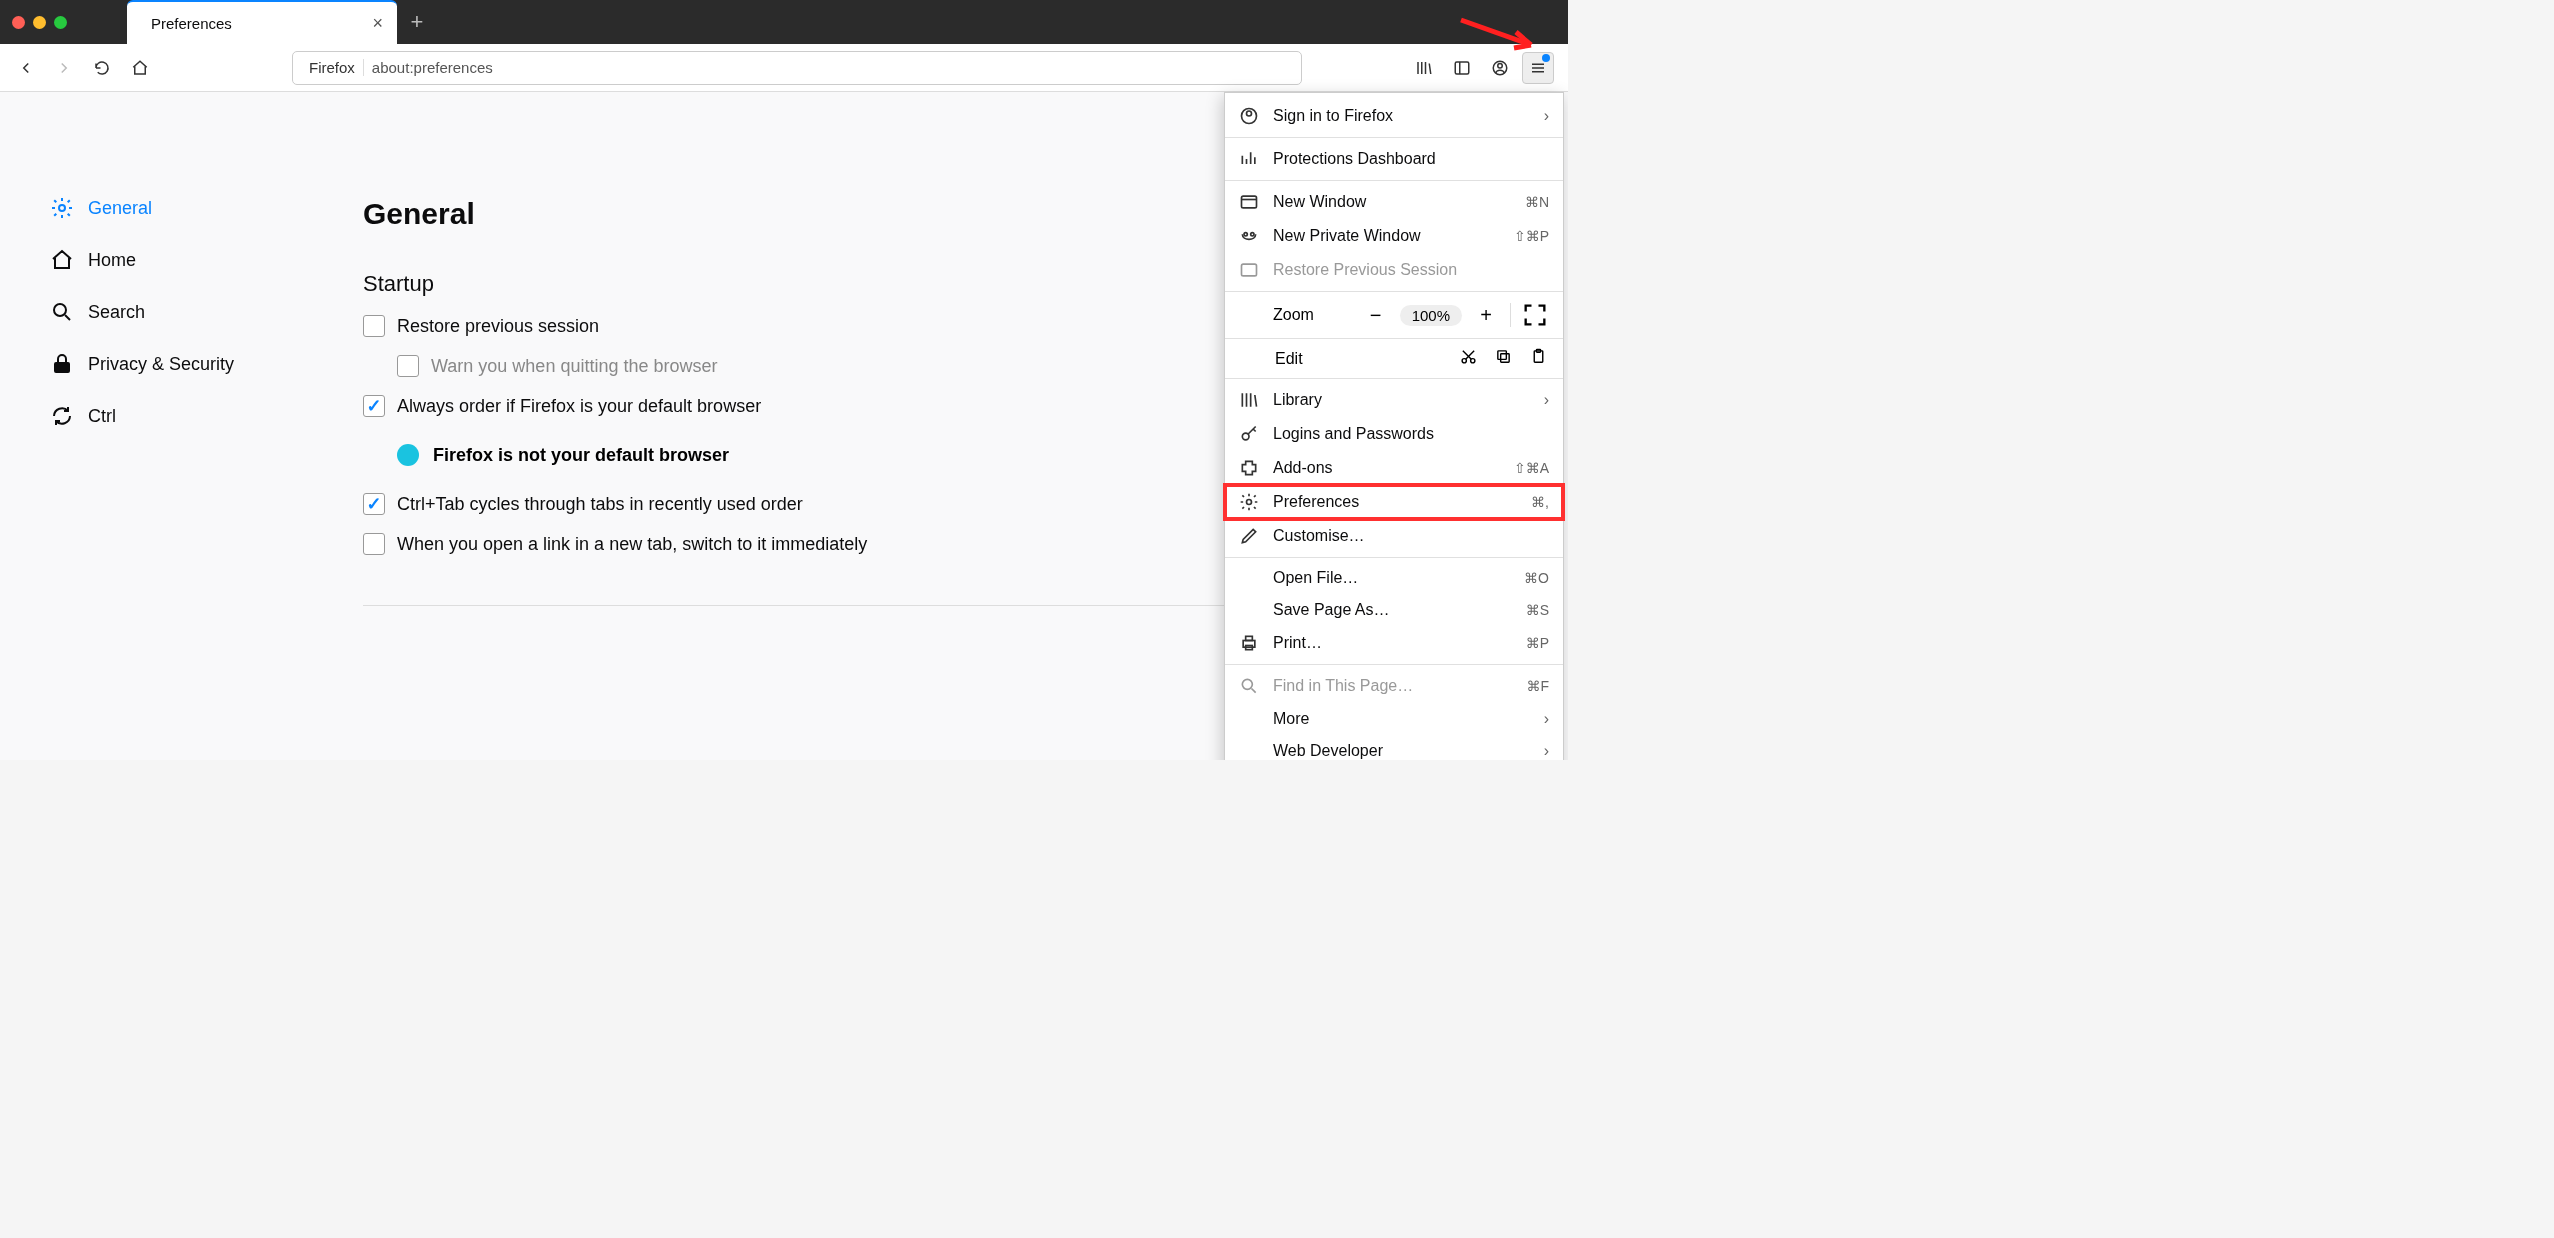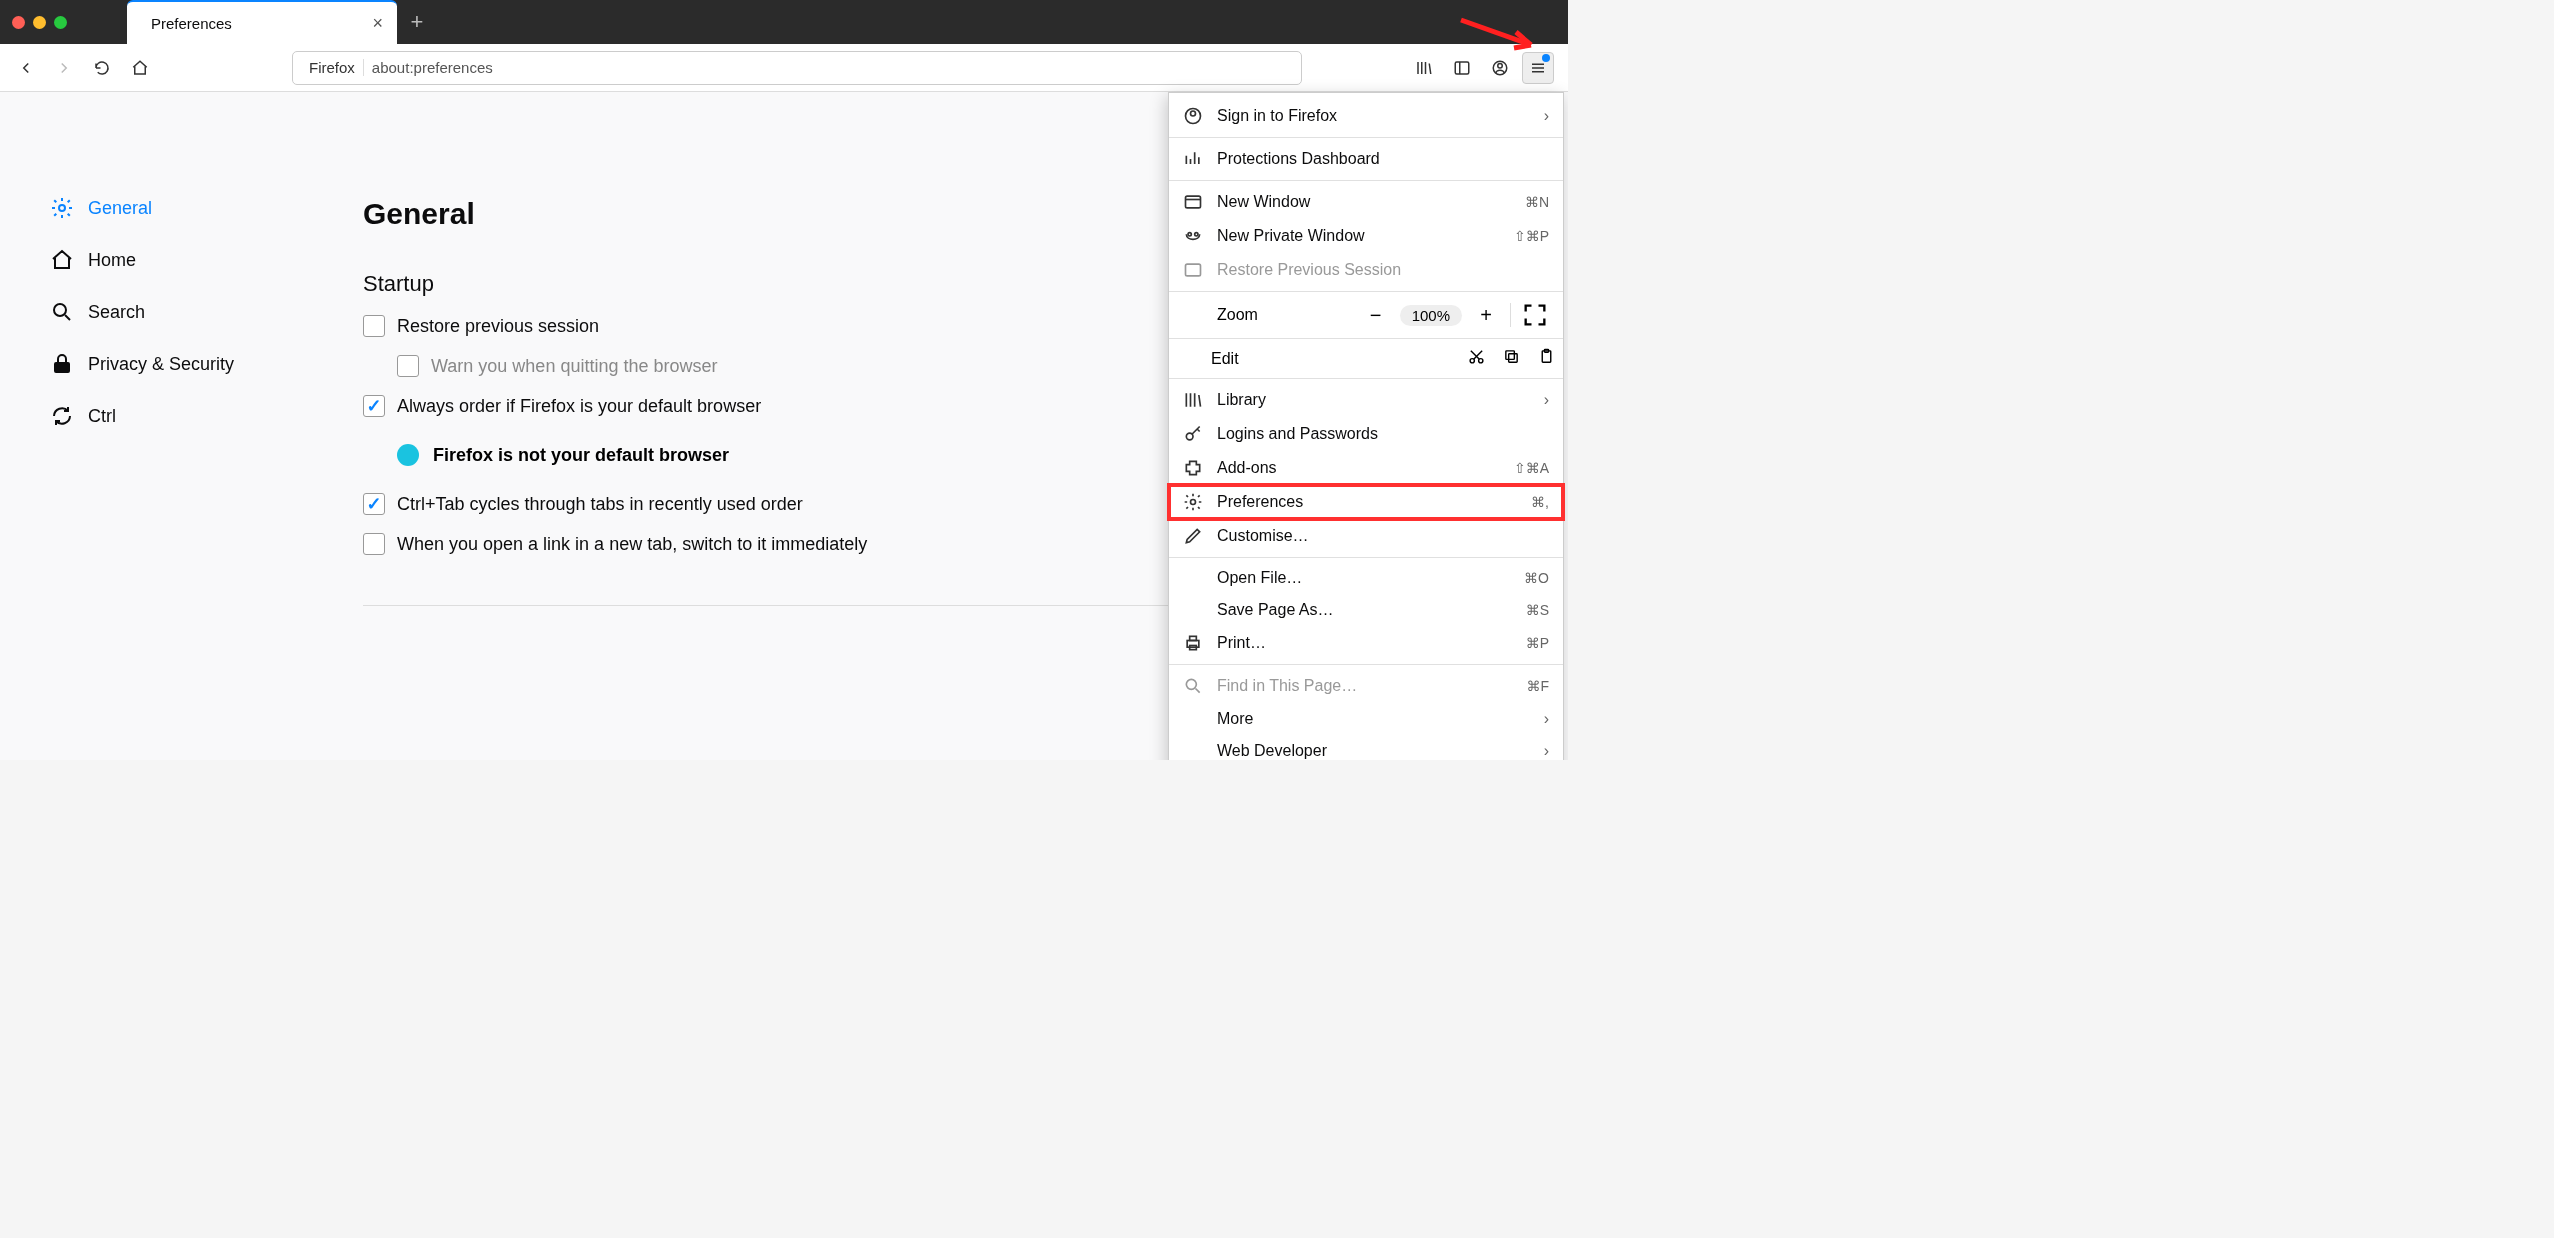--- a/index.html
+++ b/index.html
@@ -47,36 +47,36 @@
 .opt.indent { margin-left: 34px; color: #888; }
 .checkbox { width: 22px; height: 22px; border: 1px solid #999; border-radius: 3px; background: #fff; display: flex; align-items: center; justify-content: center; }
 .checkbox.checked::after { content: "✓"; color: #0a84ff; font-weight: bold; font-size: 18px; }
 .default-row { display: flex; align-items: center; margin-top: 18px; margin-left: 34px; gap: 14px; }
 .sad { width: 22px; height: 22px; background: #1ac3e0; border-radius: 50%; }
 .default-row .txt { font-weight: 700; font-size: 18px; }
 .makedefault { margin-left: auto; margin-right: 80px; padding: 10px 22px; background: #e8e8e8; border: none; font-size: 17px; color: #0c0c0d; border-radius: 3px; }
 hr.sep { margin: 50px 80px 0 0; border: none; border-top: 1px solid #ddd; }
 
 
-.appmenu { position: absolute; top: 92px; right: 4px; width: 396px; background: #fff; border: 1px solid #ccc; box-shadow: -2px 4px 16px rgba(0,0,0,0.2); padding: 6px 0; }
+.appmenu { position: absolute; top: 92px; right: 4px; width: 340px; background: #fff; border: 1px solid #ccc; box-shadow: -2px 4px 16px rgba(0,0,0,0.2); padding: 6px 0; }
 .mi { display: flex; align-items: center; gap: 14px; padding: 7px 14px; font-size: 16px; color: #0c0c0d; position: relative; }
 .mi.dis { color: #999; }
 .mi .ic { width: 20px; display: flex; justify-content: center; color: #333; }
 .mi.dis .ic { color: #999; }
 .mi .sc { margin-left: auto; font-size: 14px; color: #666; }
 .mi .chev { margin-left: auto; color: #666; }
 .mi.highlight { outline: 4px solid #ff3030; outline-offset: -2px; }
 .msep { border: none; border-top: 1px solid #e0e0e0; margin: 4px 0; }
 .zoomrow { display: flex; align-items: center; padding: 5px 14px; gap: 10px; font-size: 16px; }
 .zoomrow .zl { margin-left: 34px; }
 .zoomrow .sp { flex: 1; }
 .zoomrow .zbtn { width: 28px; height: 28px; display: flex; align-items: center; justify-content: center; font-size: 20px; }
 .zoomrow .zval { background: #eee; border-radius: 12px; padding: 2px 12px; font-size: 15px; }
 .zoomrow .vline { width: 1px; height: 24px; background: #ddd; }
-.editrow { display: flex; align-items: center; padding: 5px 8px; gap: 18px; font-size: 16px; }
+.editrow { display: flex; align-items: center; padding: 5px 16px; gap: 18px; font-size: 16px; }
 .editrow .el { margin-left: 34px; }
 .editrow .sp { flex: 1; }
 .editrow svg { width: 17px; height: 17px; }
 
 
 .arrow { position: absolute; top: 10px; right: 22px; width: 90px; height: 50px; pointer-events: none; }
 .arrow svg { width: 100%; height: 100%; }
 
 svg { fill: none; stroke: currentColor; stroke-width: 2; }
 </style>

